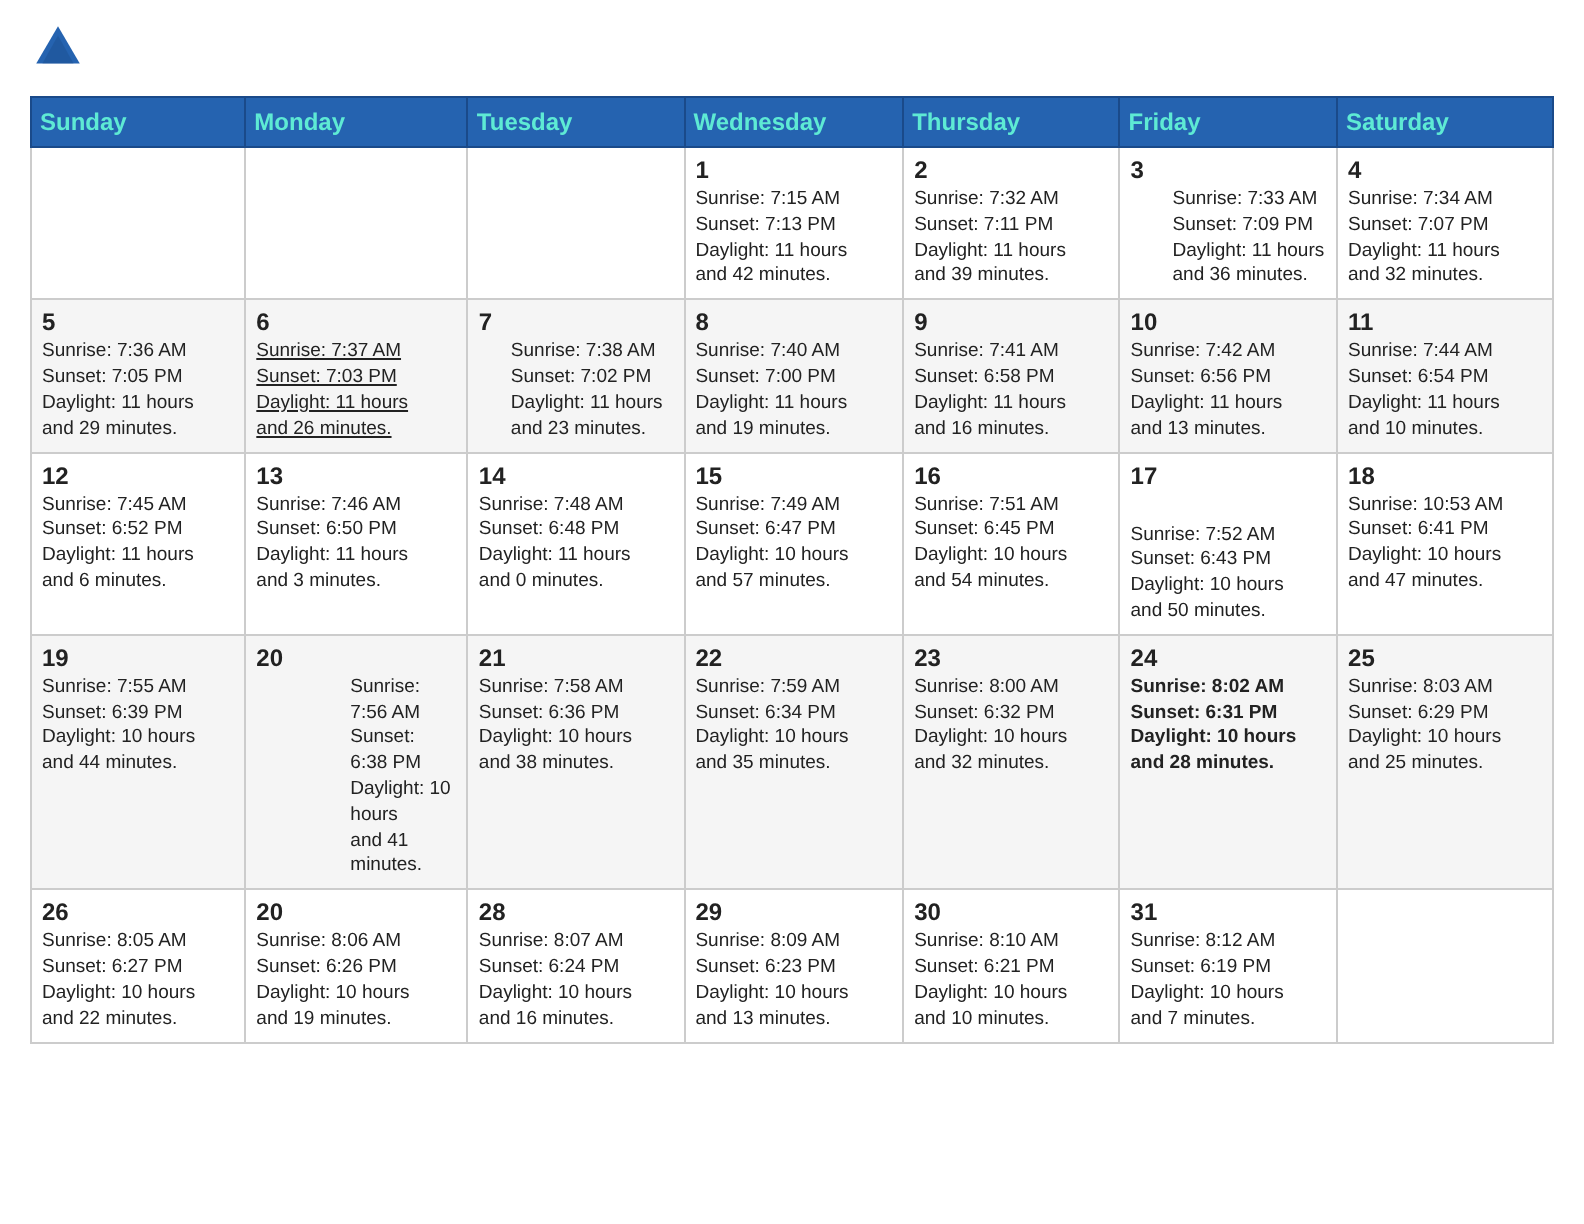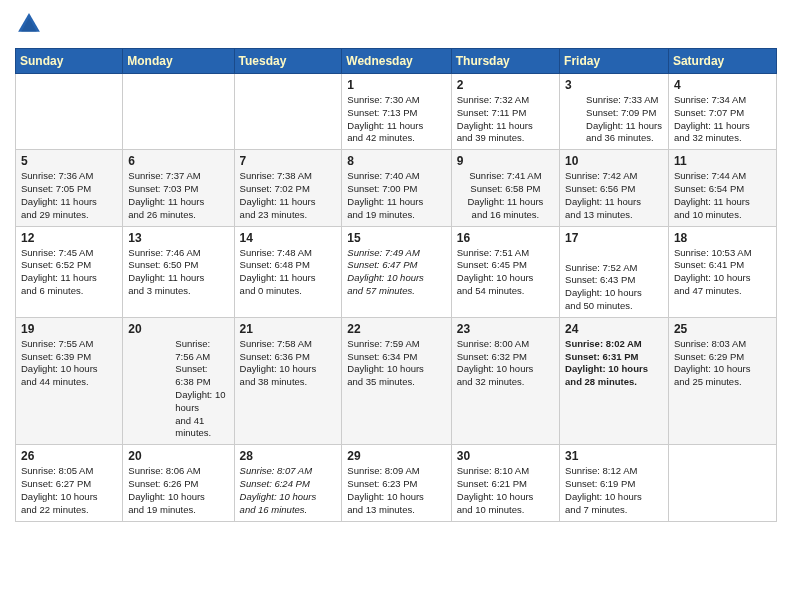--- a/index.html
+++ b/index.html
@@ -48,21 +48,21 @@
       font-size: 15px;
       color: #333;
     }
     .calendar {
       width: 100%;
       border-collapse: collapse;
       border: 1px solid #ccc;
     }
     .calendar th {
       background-color: #2563b0;
-      color: #fef9c3;
+      color: #5eead4;
       font-size: 12px;
       font-weight: bold;
       padding: 5px 4px;
       text-align: left;
       border: 1px solid #1a4a8a;
     }
     .calendar td {
       border: 1px solid #ccc;
       vertical-align: top;
       padding: 4px 5px;
@@ -122,21 +122,21 @@
           <th>Saturday</th>
         </tr>
     </thead>
     <tbody id="calendar-body">
     <tr>
           <td class="empty-cell"></td>
           <td class="empty-cell"></td>
           <td class="empty-cell"></td>
           <td>
             <div class="day-number">1</div>
-            <div class="day-info" style="white-space: pre-line;">Sunrise: 7:30 AM
+            <div class="day-info" style="white-space: pre-line;">Sunrise: 7:15 AM
 Sunset: 7:13 PM
 Daylight: 11 hours
 and 42 minutes.</div>
           </td>
           <td>
             <div class="day-number">2</div>
             <div class="day-info" style="white-space: pre-line;">Sunrise: 7:32 AM
 Sunset: 7:11 PM
 Daylight: 11 hours
 and 39 minutes.</div>
@@ -159,42 +159,42 @@
         <tr>
           <td>
             <div class="day-number">5</div>
             <div class="day-info" style="white-space: pre-line;">Sunrise: 7:36 AM
 Sunset: 7:05 PM
 Daylight: 11 hours
 and 29 minutes.</div>
           </td>
           <td>
             <div class="day-number">6</div>
-            <div class="day-info" style="white-space: pre-line;">Sunrise: 7:37 AM
+            <div class="day-info" style="white-space: pre-line; text-decoration: underline;">Sunrise: 7:37 AM
 Sunset: 7:03 PM
 Daylight: 11 hours
 and 26 minutes.</div>
           </td>
           <td>
             <div class="day-number">7</div>
-            <div class="day-info" style="white-space: pre-line;">Sunrise: 7:38 AM
+            <div class="day-info" style="white-space: pre-line; margin-left: 16px;">Sunrise: 7:38 AM
 Sunset: 7:02 PM
 Daylight: 11 hours
 and 23 minutes.</div>
           </td>
           <td>
             <div class="day-number">8</div>
             <div class="day-info" style="white-space: pre-line;">Sunrise: 7:40 AM
 Sunset: 7:00 PM
 Daylight: 11 hours
 and 19 minutes.</div>
           </td>
           <td>
             <div class="day-number">9</div>
-            <div class="day-info" style="white-space: pre-line; text-align: center;">Sunrise: 7:41 AM
+            <div class="day-info" style="white-space: pre-line;">Sunrise: 7:41 AM
 Sunset: 6:58 PM
 Daylight: 11 hours
 and 16 minutes.</div>
           </td>
           <td>
             <div class="day-number">10</div>
             <div class="day-info" style="white-space: pre-line;">Sunrise: 7:42 AM
 Sunset: 6:56 PM
 Daylight: 11 hours
 and 13 minutes.</div>
@@ -224,21 +224,21 @@
           </td>
           <td>
             <div class="day-number">14</div>
             <div class="day-info" style="white-space: pre-line;">Sunrise: 7:48 AM
 Sunset: 6:48 PM
 Daylight: 11 hours
 and 0 minutes.</div>
           </td>
           <td>
             <div class="day-number">15</div>
-            <div class="day-info" style="white-space: pre-line; font-style: italic;">Sunrise: 7:49 AM
+            <div class="day-info" style="white-space: pre-line;">Sunrise: 7:49 AM
 Sunset: 6:47 PM
 Daylight: 10 hours
 and 57 minutes.</div>
           </td>
           <td>
             <div class="day-number">16</div>
             <div class="day-info" style="white-space: pre-line;">Sunrise: 7:51 AM
 Sunset: 6:45 PM
 Daylight: 10 hours
 and 54 minutes.</div>
@@ -319,21 +319,21 @@
           </td>
           <td>
             <div class="day-number">20</div>
             <div class="day-info" style="white-space: pre-line;">Sunrise: 8:06 AM
 Sunset: 6:26 PM
 Daylight: 10 hours
 and 19 minutes.</div>
           </td>
           <td>
             <div class="day-number">28</div>
-            <div class="day-info" style="white-space: pre-line; font-style: italic;">Sunrise: 8:07 AM
+            <div class="day-info" style="white-space: pre-line;">Sunrise: 8:07 AM
 Sunset: 6:24 PM
 Daylight: 10 hours
 and 16 minutes.</div>
           </td>
           <td>
             <div class="day-number">29</div>
             <div class="day-info" style="white-space: pre-line;">Sunrise: 8:09 AM
 Sunset: 6:23 PM
 Daylight: 10 hours
 and 13 minutes.</div>

